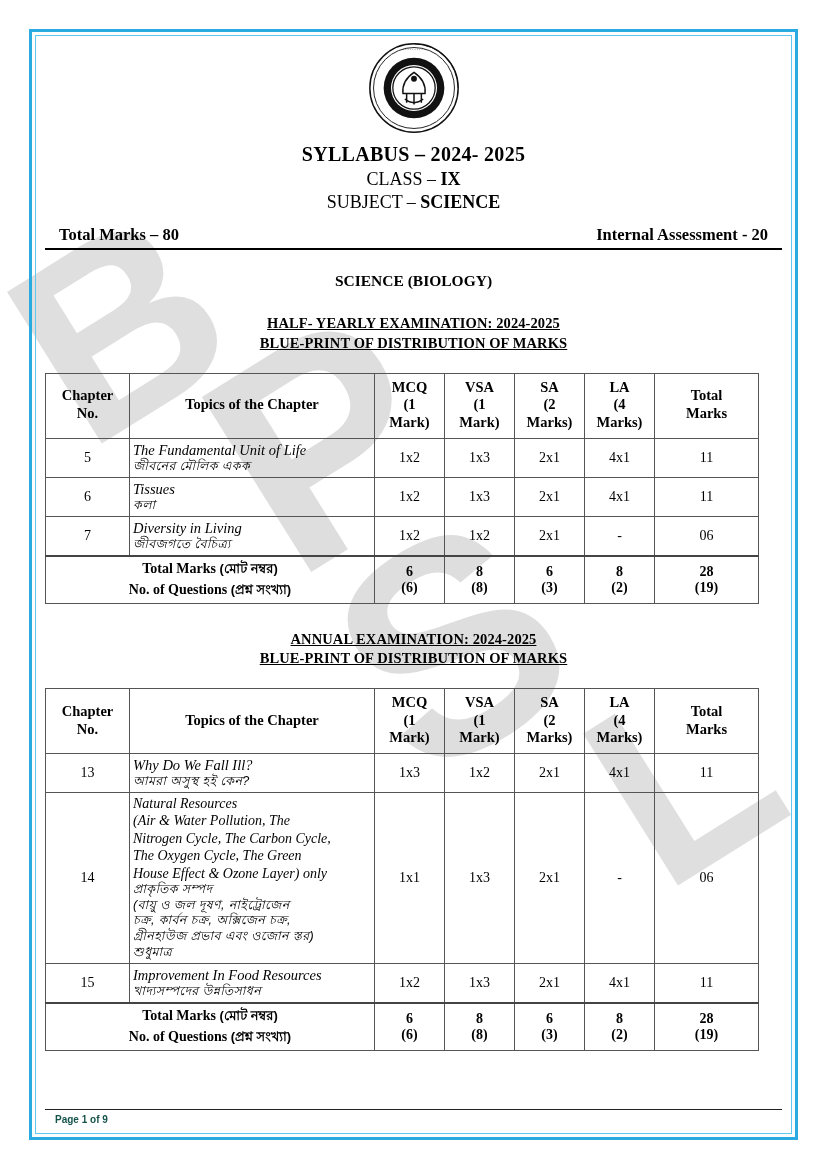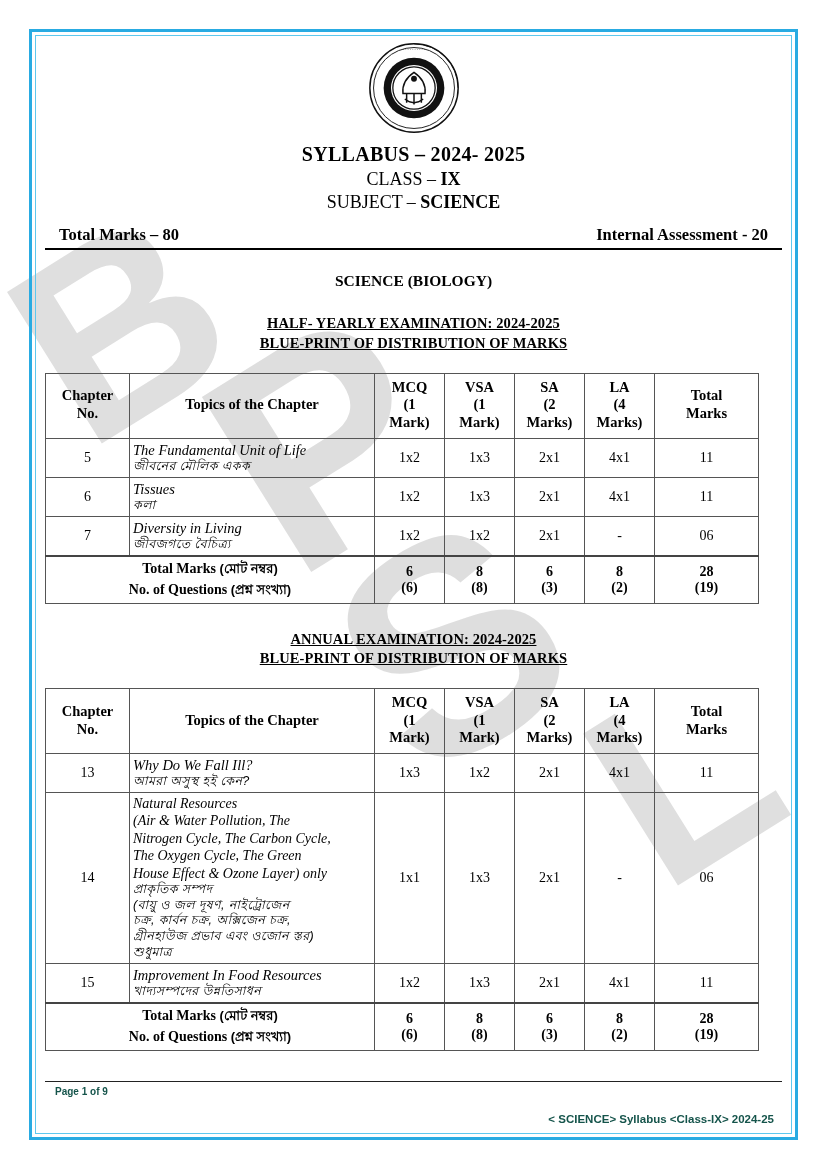--- a/index.html
+++ b/index.html
@@ -426,16 +426,15 @@
           </td>
         </tr>
       </tbody>
     </table>
 
   </div>
 
   <div class="footer">
     <div class="fline"></div>
     <div class="pg">Page 1 of 9</div>
-    <div class="rt">&lt; SCIENCE&gt; Syllabus &lt;Class-IX&gt; 2024-25</div>
   </div>
 
 </div>
 
 </body></html>

